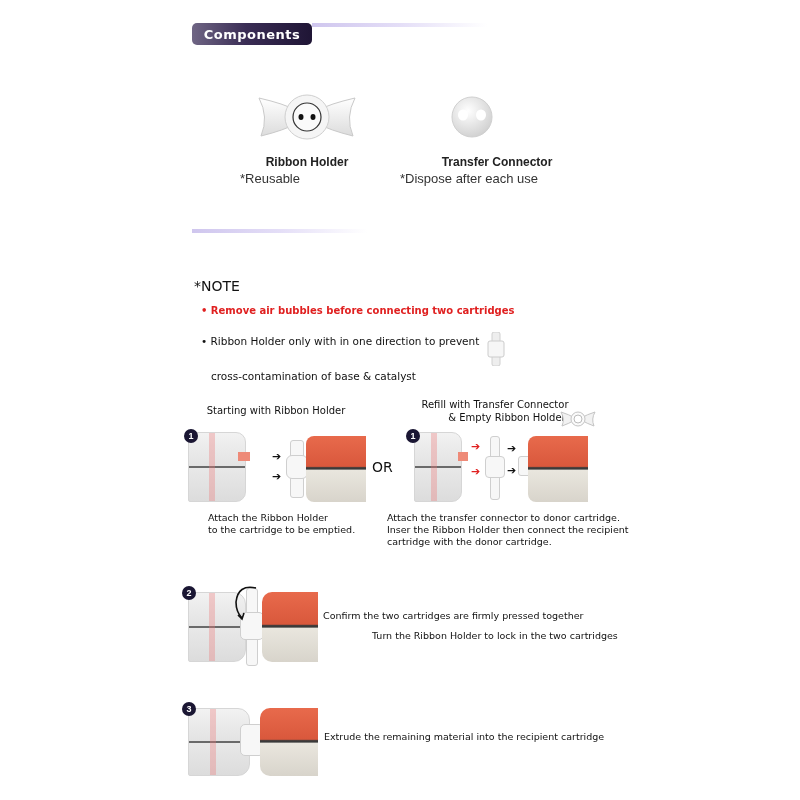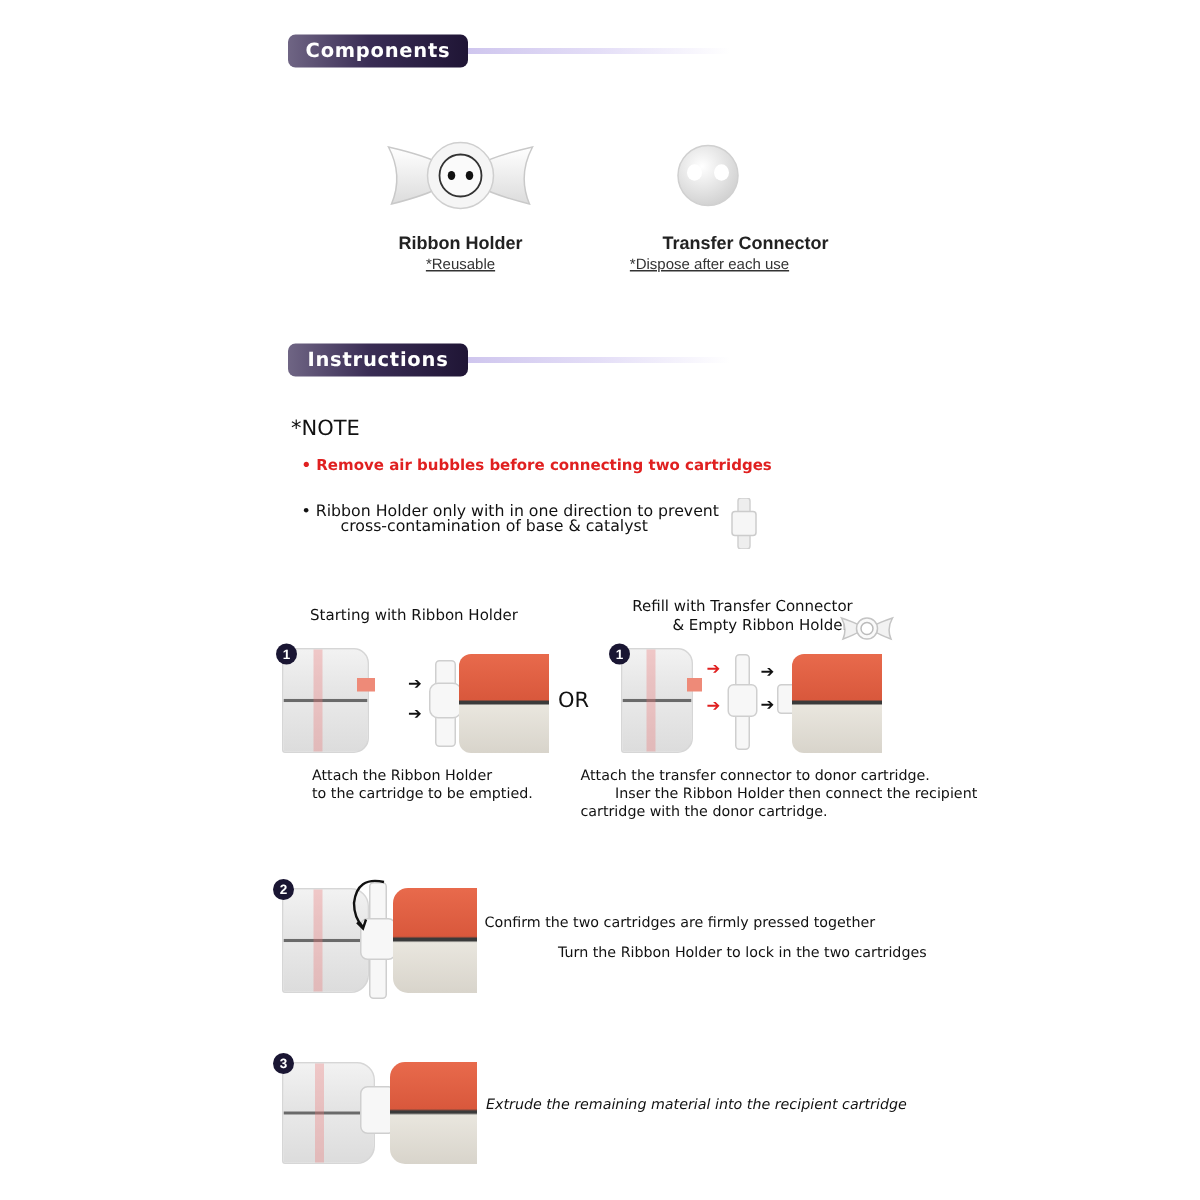--- a/index.html
+++ b/index.html
@@ -1,34 +1,34 @@
 <!DOCTYPE html>
 <html><head>
 <meta charset="utf-8">
 <style>
   * { box-sizing: border-box; margin: 0; padding: 0; }
   html, body { width: 800px; height: 800px; background: #ffffff; overflow: hidden; }
   body { position: relative; font-family: "Liberation Sans", sans-serif; color: #1a1a1a; }
   .abs { position: absolute; }
 
-  .section-header { position: absolute; height: 22px; display: flex; align-items: center; }
+  .section-header { position: absolute; height: 22px; display: flex; }
   .section-pill {
     width: 120px; height: 22px; border-radius: 5px;
     background: linear-gradient(90deg, #6f6584 0%, #3a2d55 45%, #1f1535 100%);
     color: #ffffff; font-size: 13px; font-weight: bold;
     display: flex; align-items: center; justify-content: center; letter-spacing: 0.5px;
     font-family: "DejaVu Sans", sans-serif;
   }
   .section-line {
     width: 175px; height: 4px; margin-left: 0;
     background: linear-gradient(90deg, #cfc6ee 0%, #e4def7 50%, rgba(255,255,255,0) 100%);
   }
 
   .comp-label { text-align: center; font-size: 12px; font-weight: bold; color: #222; }
-  .comp-sub { text-align: center; font-size: 10px; color: #333; text-decoration: underline; }
+  .comp-sub { text-align: left; font-size: 13px; color: #333; }
 
   .note-title { font-size: 14px; color: #111; font-family: "DejaVu Sans", sans-serif; }
   .note-red { font-size: 10px; font-weight: bold; color: #e02020; font-family: "DejaVu Sans", sans-serif; }
   .note-black { font-size: 10.5px; color: #111; line-height: 14px; font-family: "DejaVu Sans", sans-serif; }
 
   .step-caption { font-size: 9.5px; color: #111; line-height: 13px; font-family: "DejaVu Sans", sans-serif; }
   .step-title { font-size: 10px; color: #111; text-align: center; line-height: 13px; font-family: "DejaVu Sans", sans-serif; }
   .or-text { font-size: 14px; color: #111; font-family: "DejaVu Sans", sans-serif; }
 
   .badge {
@@ -95,28 +95,27 @@
     <ellipse cx="31" cy="20" rx="5" ry="5.5" fill="#ffffff"></ellipse>
   </svg>
 </div>
 
 <div class="abs comp-label" style="left:240px; top:155px; width:134px;">Ribbon Holder</div>
 <div class="abs comp-sub" style="left:240px; top:171px; width:134px;">*Reusable</div>
 <div class="abs comp-label" style="left:424px; top:155px; width:146px;">Transfer Connector</div>
 <div class="abs comp-sub" style="left:400px; top:171px; width:146px;">*Dispose after each use</div>
 
 <div class="section-header" style="left:192px; top:229px;">
-  <div class="section-pill">Instructions</div>
   <div class="section-line"></div>
 </div>
 
 <div class="abs note-title" style="left:194px; top:278px;">*NOTE</div>
 <div class="abs note-red" style="left:201px; top:305px;">• Remove air bubbles before connecting two cartridges</div>
 <div class="abs note-black" style="left:201px; top:334px;">• Ribbon Holder only with in one direction to prevent</div>
-<div class="abs note-black" style="left:211px; top:344px;margin-left:16px;">cross-contamination of base &amp; catalyst</div>
+<div class="abs note-black" style="left:211px; top:369px;">cross-contamination of base &amp; catalyst</div>
 <div class="abs" style="left:487px; top:332px; width:18px; height:34px;">
   <svg width="18" height="34" viewBox="0 0 18 34">
     <rect x="5" y="0" width="8" height="34" rx="2" fill="#eeeeee" stroke="#d0d0d0"></rect>
     <rect x="1" y="9" width="16" height="16" rx="2" fill="#f6f6f6" stroke="#cccccc"></rect>
   </svg>
 </div>
 
 <div class="abs step-title" style="left:186px; top:404px; width:180px;">Starting with Ribbon Holder</div>
 <div class="badge" style="left:184px; top:429px;">1</div>
 <div class="cart-clear" style="left:188px; top:432px; width:58px; height:70px; border-radius:2px 10px 10px 2px;"></div>
@@ -146,34 +145,34 @@
 <div class="abs" style="left:458px; top:452px; width:10px; height:9px; background:#ee8a78;"></div>
 <div class="arrow red" style="left:471px; top:441px;">➔</div>
 <div class="arrow red" style="left:471px; top:466px;">➔</div>
 <div class="holder-piece" style="left:490px; top:436px; width:10px; height:64px;"></div>
 <div class="holder-piece" style="left:485px; top:456px; width:20px; height:22px; border-radius:4px;"></div>
 <div class="arrow black" style="left:507px; top:443px;">➔</div>
 <div class="arrow black" style="left:507px; top:465px;">➔</div>
 <div class="holder-piece" style="left:518px; top:456px; width:14px; height:20px;"></div>
 <div class="cart-filled" style="left:528px; top:436px; width:60px; height:66px; border-radius:8px 0 0 8px;"></div>
 <div class="abs step-caption" style="left:387px; top:511px;">Attach the transfer connector to donor cartridge.</div>
-<div class="abs step-caption" style="left:410px; top:523px;">Inser the Ribbon Holder then connect the recipient</div>
+<div class="abs step-caption" style="left:387px; top:523px;">Inser the Ribbon Holder then connect the recipient</div>
 <div class="abs step-caption" style="left:387px; top:535px;">cartridge with the donor cartridge.</div>
 
 <div class="badge" style="left:182px; top:586px;">2</div>
 <div class="cart-clear" style="left:188px; top:592px; width:58px; height:70px; border-radius:2px 12px 12px 2px;"></div>
 <div class="holder-piece" style="left:246px; top:588px; width:12px; height:78px;"></div>
 <div class="holder-piece" style="left:240px; top:612px; width:24px; height:28px; border-radius:5px;"></div>
 <div class="abs" style="left:228px; top:582px; width:36px; height:40px;">
   <svg width="36" height="40" viewBox="0 0 36 40">
     <path d="M28 6 Q10 2 8 20 Q8 30 14 36" fill="none" stroke="#111" stroke-width="1.6"></path>
     <path d="M10 33 L14 37 L16 31" fill="none" stroke="#111" stroke-width="1.6"></path>
   </svg>
 </div>
 <div class="cart-filled" style="left:262px; top:592px; width:56px; height:70px; border-radius:10px 0 0 10px;"></div>
 <div class="abs step-caption" style="left:323px; top:609px;">Confirm the two cartridges are firmly pressed together</div>
 <div class="abs step-caption" style="left:324px; top:629px;margin-left:48px;">Turn the Ribbon Holder to lock in the two cartridges</div>
 
 <div class="badge" style="left:182px; top:702px;">3</div>
 <div class="cart-clear" style="left:188px; top:708px; width:62px; height:68px; border-radius:2px 12px 12px 2px;"></div>
 <div class="holder-piece" style="left:240px; top:724px; width:24px; height:32px; border-radius:5px;"></div>
 <div class="cart-filled" style="left:260px; top:708px; width:58px; height:68px; border-radius:10px 0 0 10px;"></div>
-<div class="abs step-caption" style="left:324px; top:730px;font-style:italic;">Extrude the remaining material into the recipient cartridge</div>
+<div class="abs step-caption" style="left:324px; top:730px;">Extrude the remaining material into the recipient cartridge</div>
 
 </body></html>

